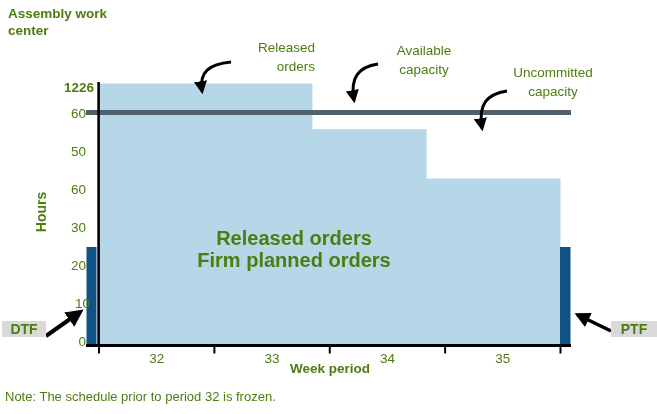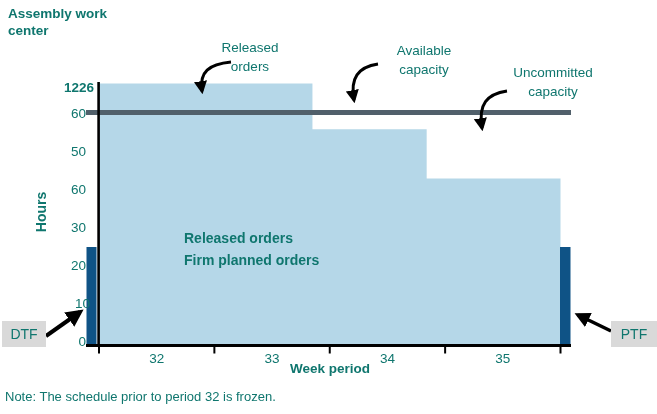--- a/index.html
+++ b/index.html
@@ -1,34 +1,34 @@
 <!DOCTYPE html>
 <html><head>
 <meta charset="utf-8">
 <style>
   html, body { margin: 0; padding: 0; background: #fff; }
   .canvas {
     position: relative; width: 657px; height: 414px;
     background: #ffffff; overflow: hidden;
-    font-family: "Liberation Sans", sans-serif; color: #0f766e;
+    font-family: "Liberation Sans", sans-serif; color: #4d7c0f;
   }
   .abs { position: absolute; }
   #chart-svg { position: absolute; left: 0; top: 0; }
   .fig-title { left: 8px; top: 5px; width: 142px; font-weight: bold; font-size: 13.5px; line-height: 17px; }
   .fig-title .l2 { text-align: center; margin-top: 40px; }
   .ann { font-size: 13.5px; line-height: 18.5px; text-align: center; }
-  .ann-released   { left: 200px; top: 39px;  width: 100px; }
+  .ann-released   { left: 215px; top: 39px;  width: 100px; text-align: right; }
   .ann-available  { left: 374px; top: 42px;  width: 100px; }
   .ann-uncommitted{ left: 497px; top: 64px;  width: 112px; }
-  .area-label { left: 184px; top: 228px; width: 220px; font-weight: bold; font-size: 14px; line-height: 21.5px; text-align: left; }
+  .area-label { left: 184px; top: 228px; width: 220px; font-weight: bold; font-size: 20px; line-height: 21.5px; text-align: center; }
   .yaxis-title { left: 11px; top: 204px; width: 60px; text-align: center; font-weight: bold; font-size: 14px; transform: rotate(-90deg); }
   .xaxis-title { left: 270px; top: 361px; width: 120px; text-align: center; font-weight: bold; font-size: 13.5px; }
   .ytick { position: absolute; width: 30px; height: 18px; line-height: 18px; text-align: right; font-size: 13.5px; }
   .xtick { position: absolute; width: 46px; text-align: center; font-size: 13.5px; }
-  .fence-box { position: absolute; height: 26px; background: #d9d9d9; font-weight: normal; font-size: 14px;
+  .fence-box { position: absolute; height: 16px; background: #d9d9d9; font-weight: bold; font-size: 14px;
                display: flex; align-items: center; justify-content: center; }
   .fence-dtf { left: 2px;  top: 321px; width: 44px; }
   .fence-ptf { left: 611px; top: 321px; width: 46px; }
   .note { left: 5px; top: 389px; font-size: 13px; }
 </style>
 </head>
 <body>
 
 <div class="canvas">
 

